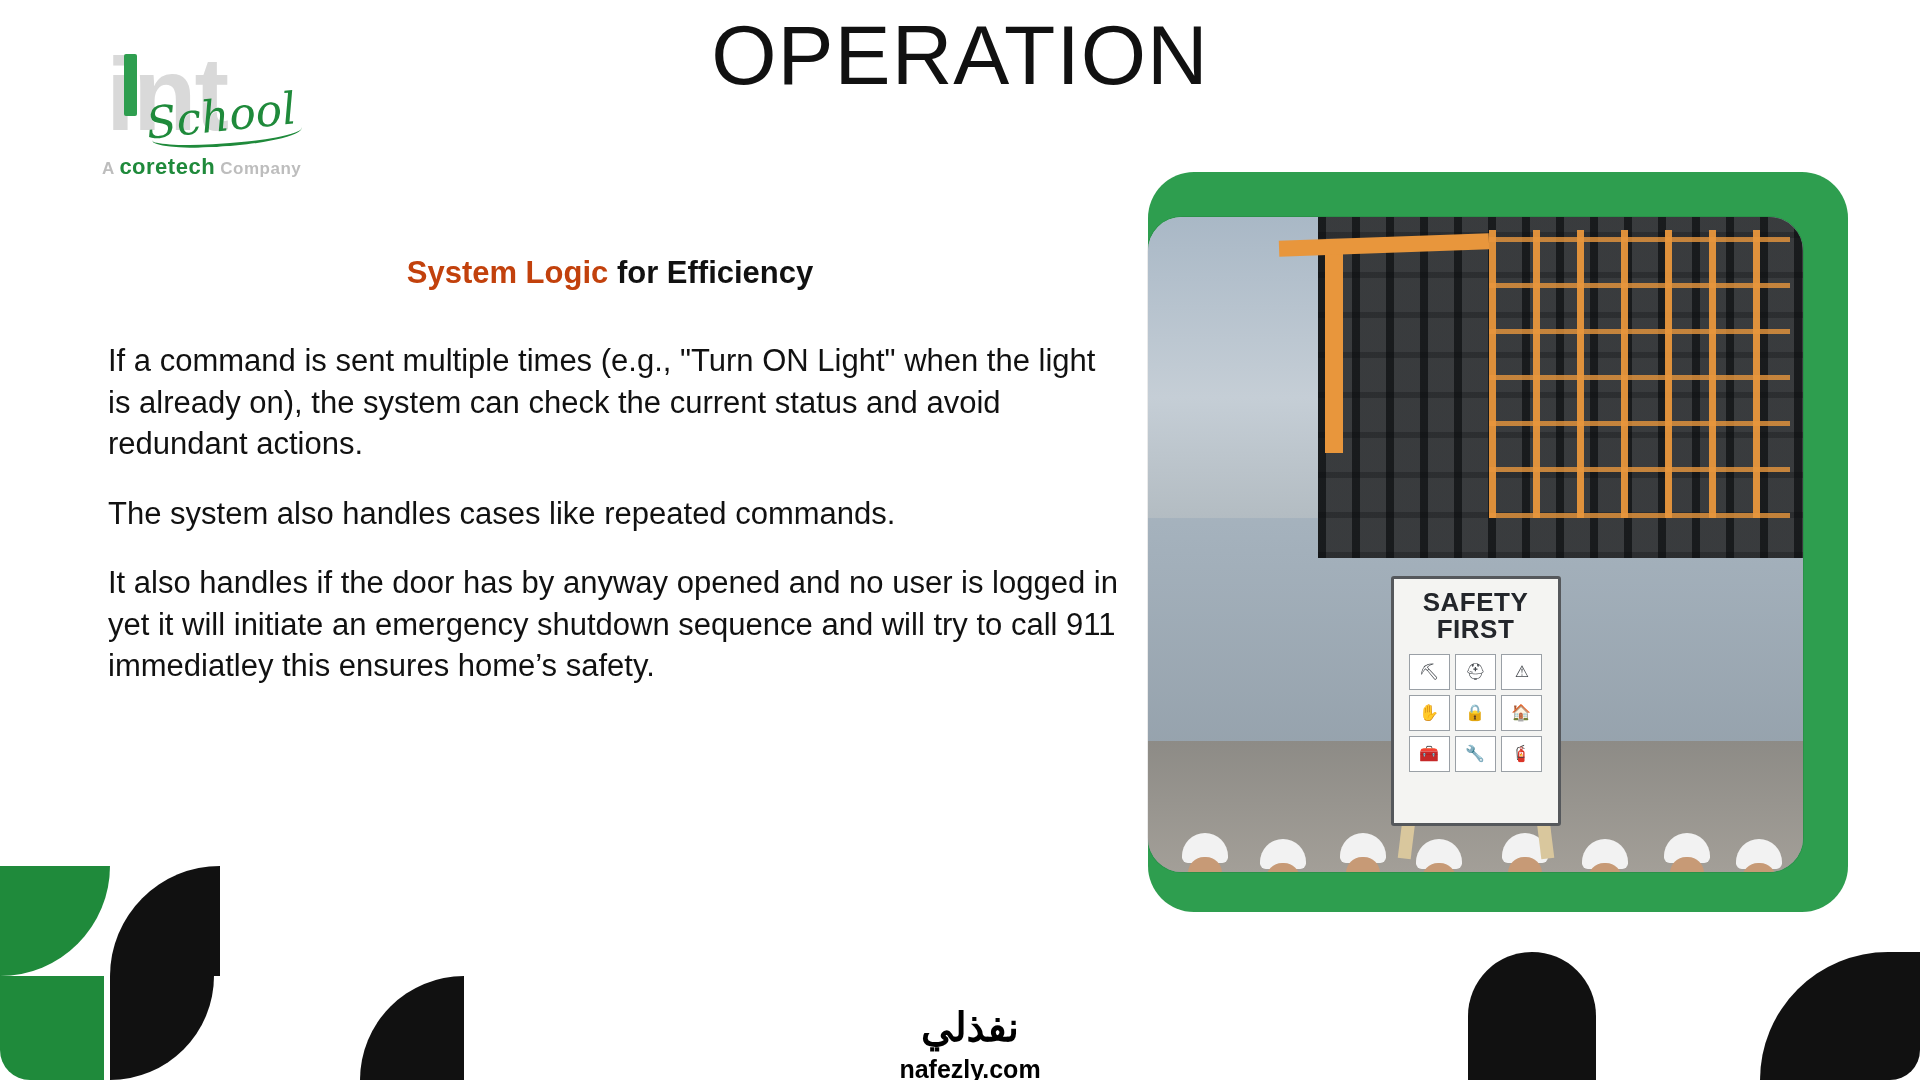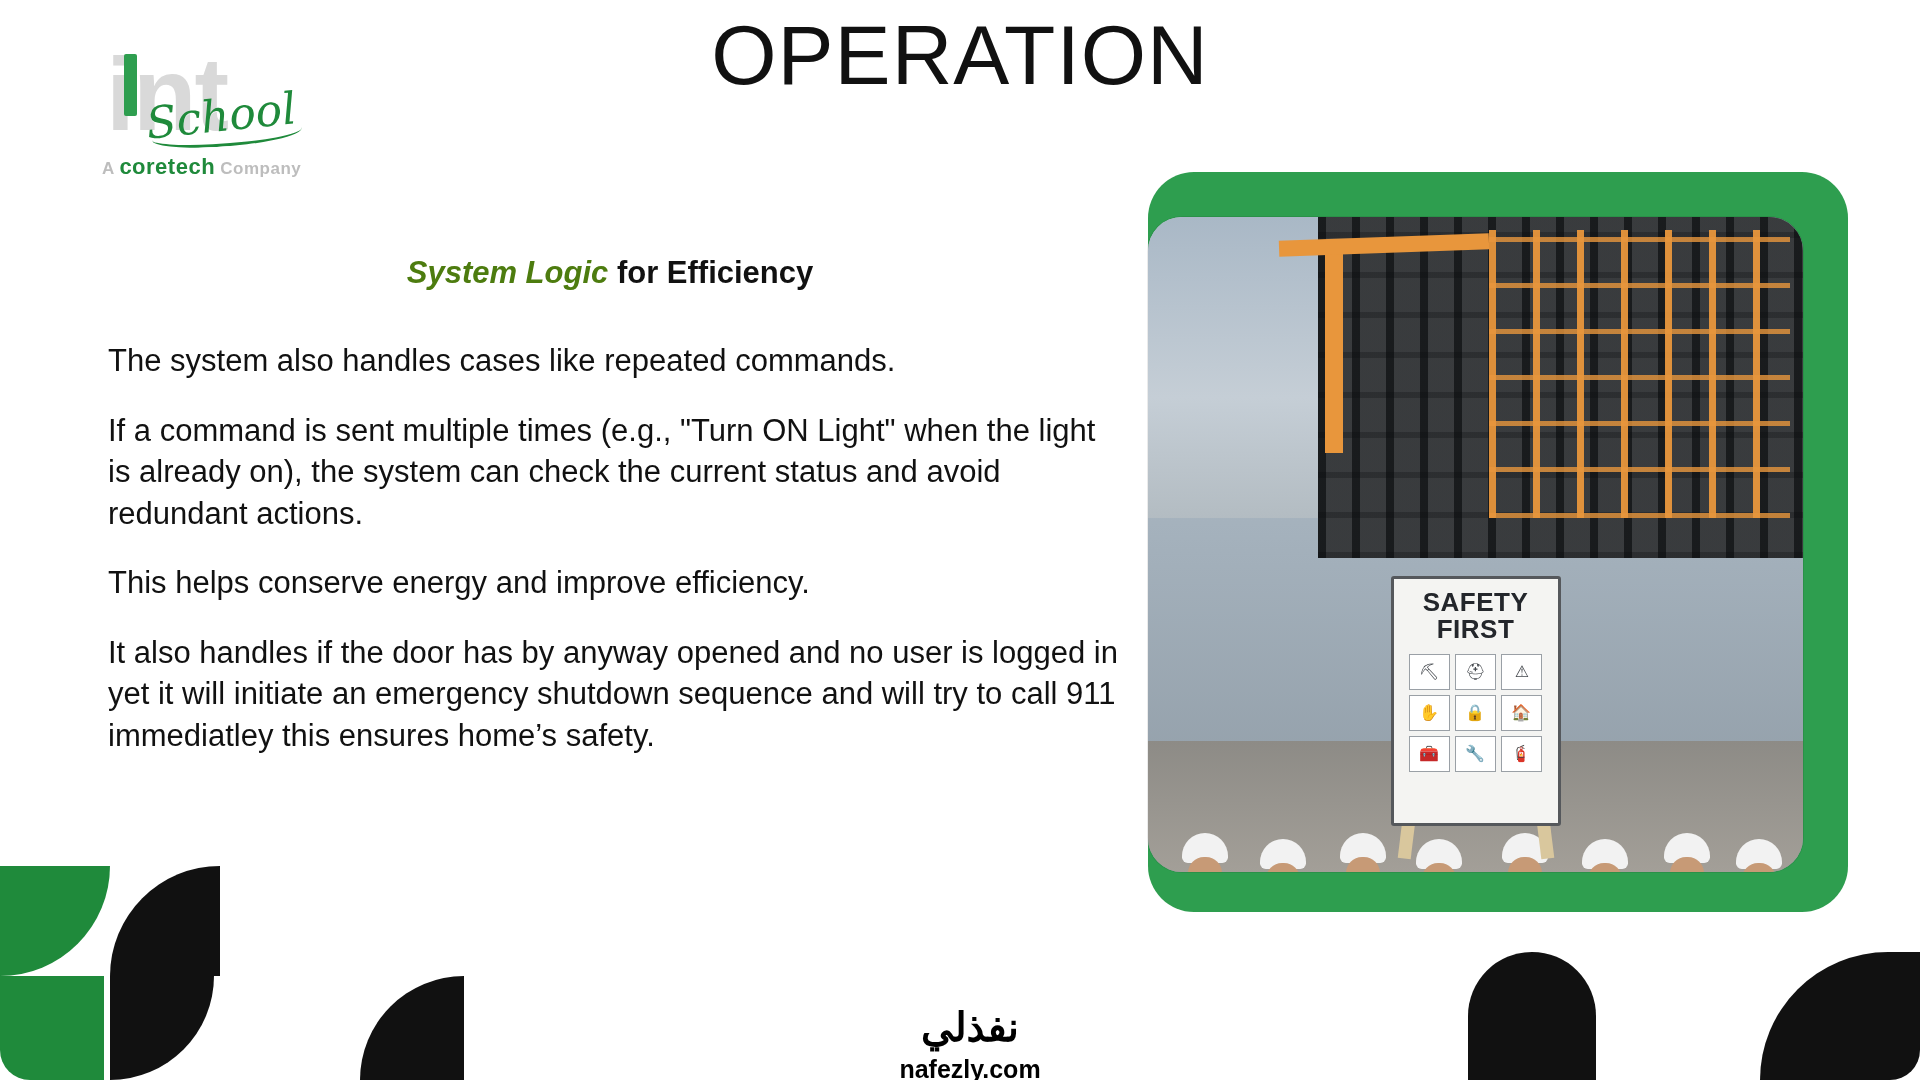--- a/index.html
+++ b/index.html
@@ -94,21 +94,21 @@
   
   .subhead {
     position: absolute;
     left: 110px; top: 255px;
     width: 1000px;
     text-align: center;
     font-size: 31px;
     font-weight: 700;
     color: #111111;
   }
-  .subhead .accent { color: #4d7c0f; font-style: italic; }
+  .subhead .accent { color: #c2410c; }
 
   .body {
     position: absolute;
     left: 108px; top: 340px;
     width: 1010px;
     font-size: 31px;
     line-height: 1.34;
     color: #111111;
   }
   .body p { margin-bottom: 28px; }
@@ -276,23 +276,22 @@
 
   <div class="title-wrap">
     <div class="title-line2">OPERATION</div>
   </div>
 
   <div class="subhead">
     <span class="accent">System Logic</span><span> for Efficiency</span>
   </div>
 
   <div class="body">
+    <p>If a command is sent multiple times (e.g., "Turn ON Light" when the light is already on), the system can check the current status and avoid redundant actions.</p>
     <p>The system also handles cases like repeated commands.</p>
-    <p>If a command is sent multiple times (e.g., "Turn ON Light" when the light is already on), the system can check the current status and avoid redundant actions.</p>
-    <p>This helps conserve energy and improve efficiency.</p>
     <p>It also handles if the door has by anyway opened and no user is logged in yet it will initiate an emergency shutdown sequence and will try to call 911 immediatley this ensures home’s safety.</p>
   </div>
 
   <div class="photo-frame"></div>
   <div class="photo">
     <div class="ph-sky"></div>
     <div class="ph-building"></div>
     <div class="ph-scaffold"></div>
     <div class="ph-crane2"></div>
     <div class="ph-crane"></div>

